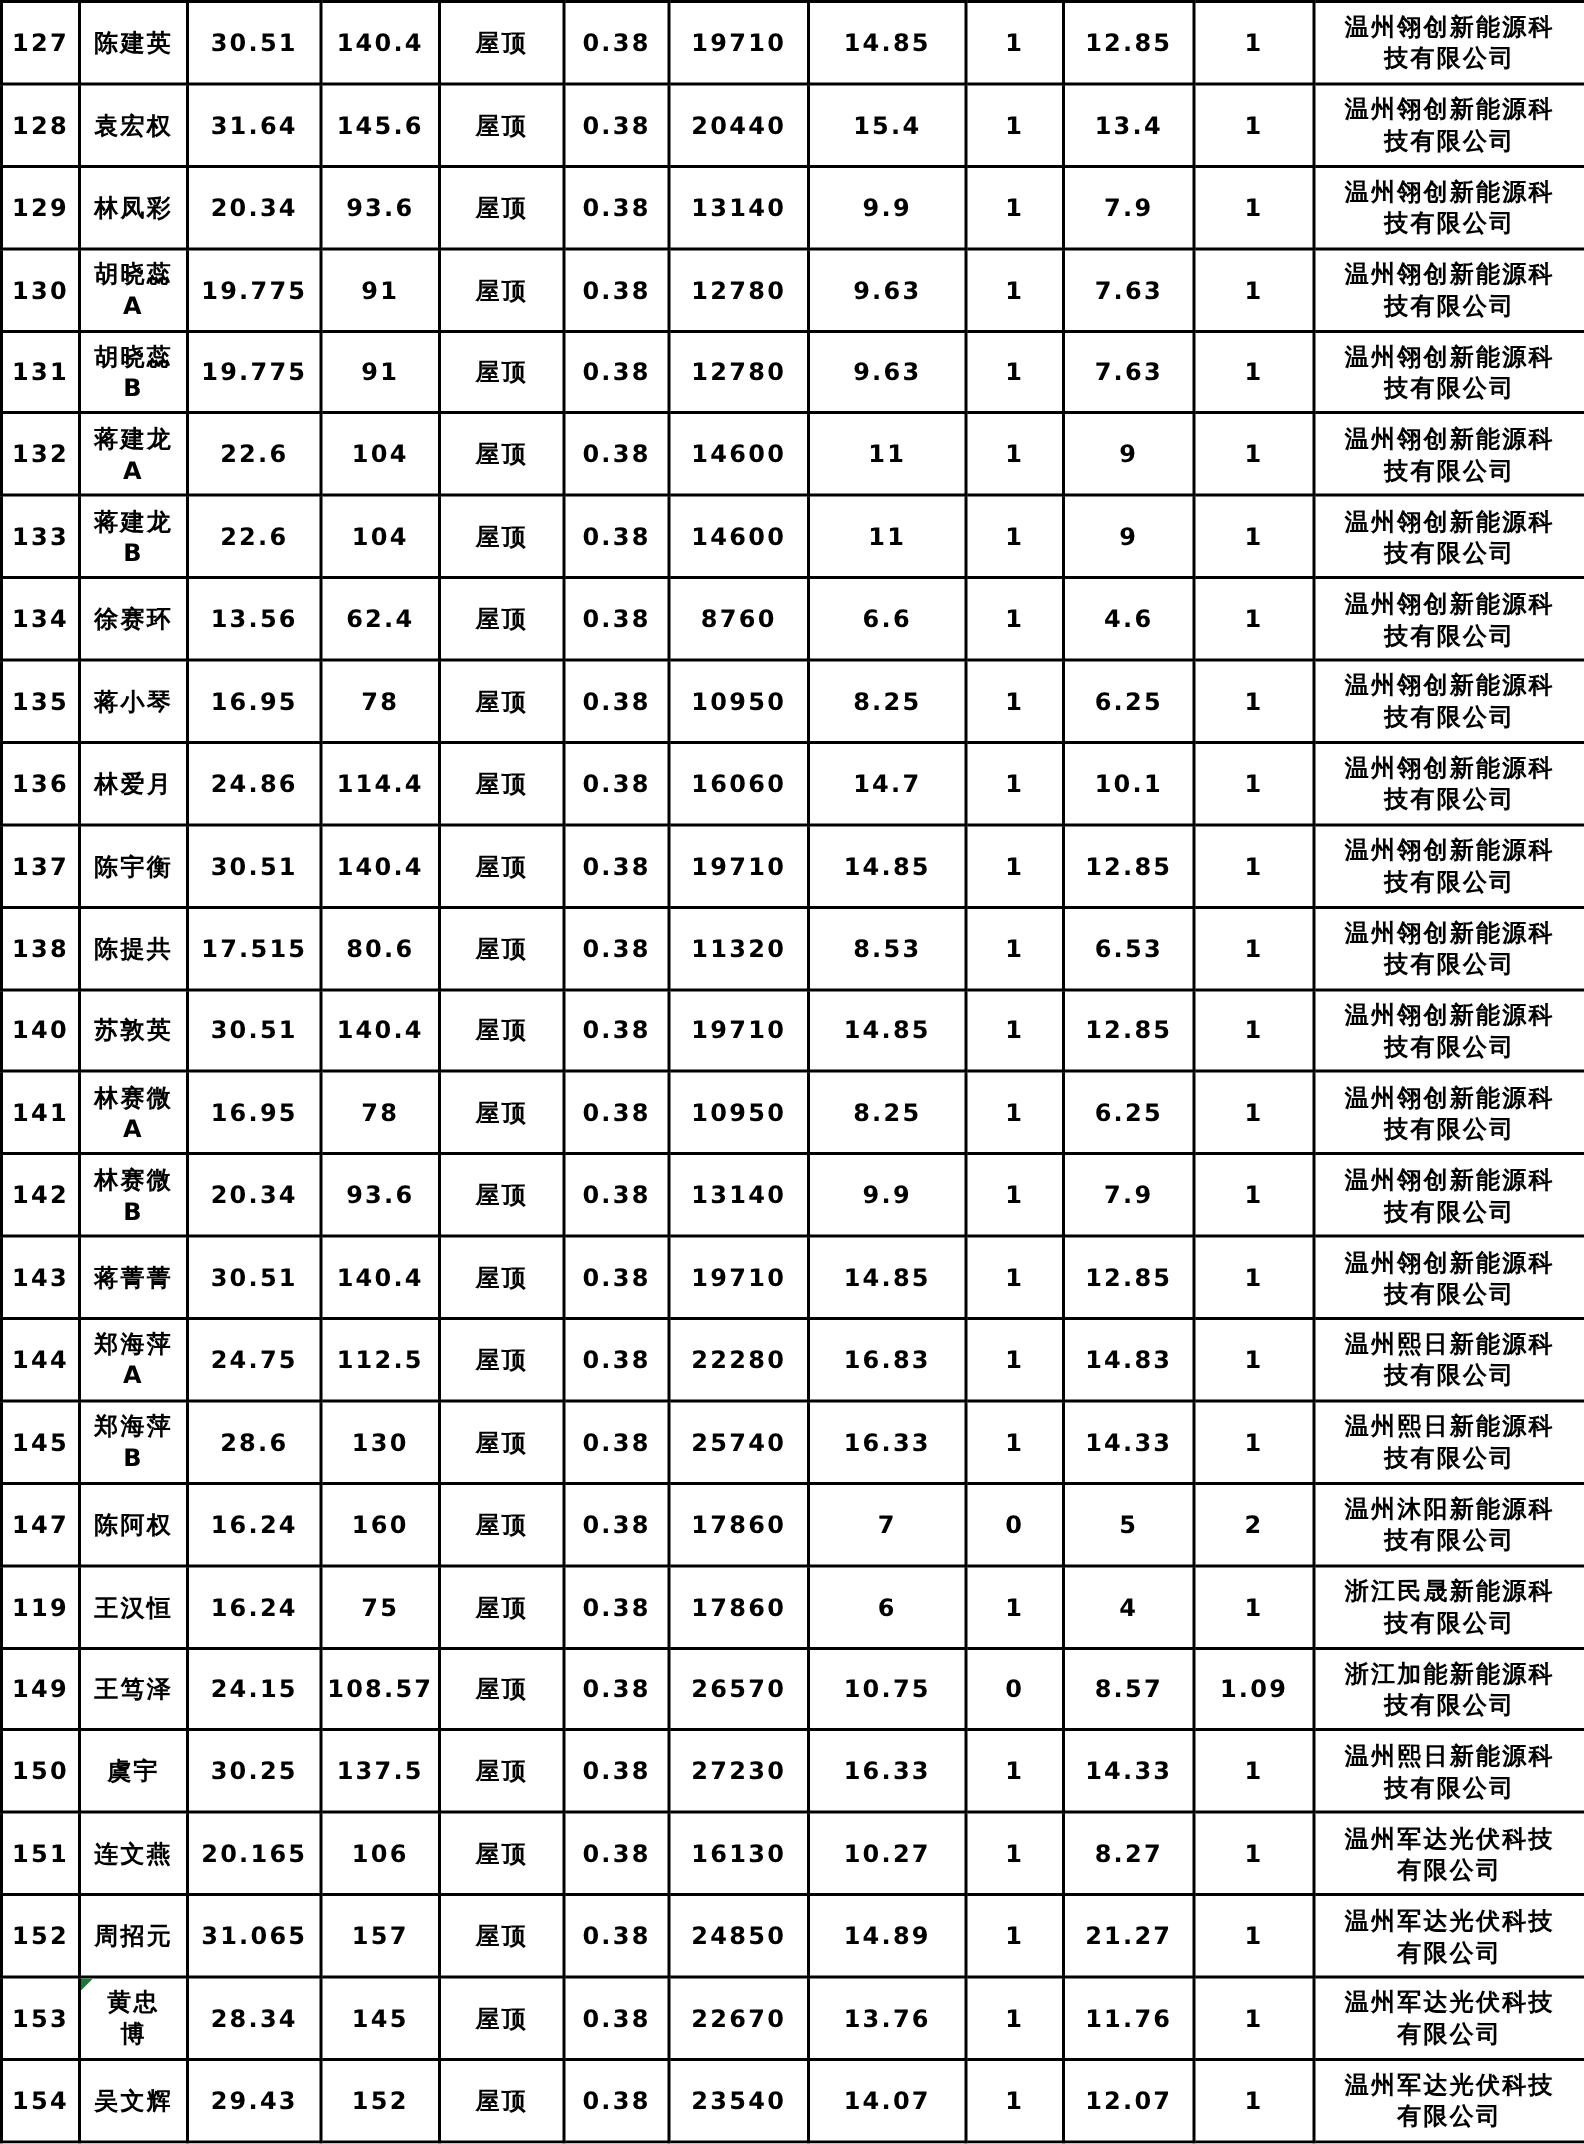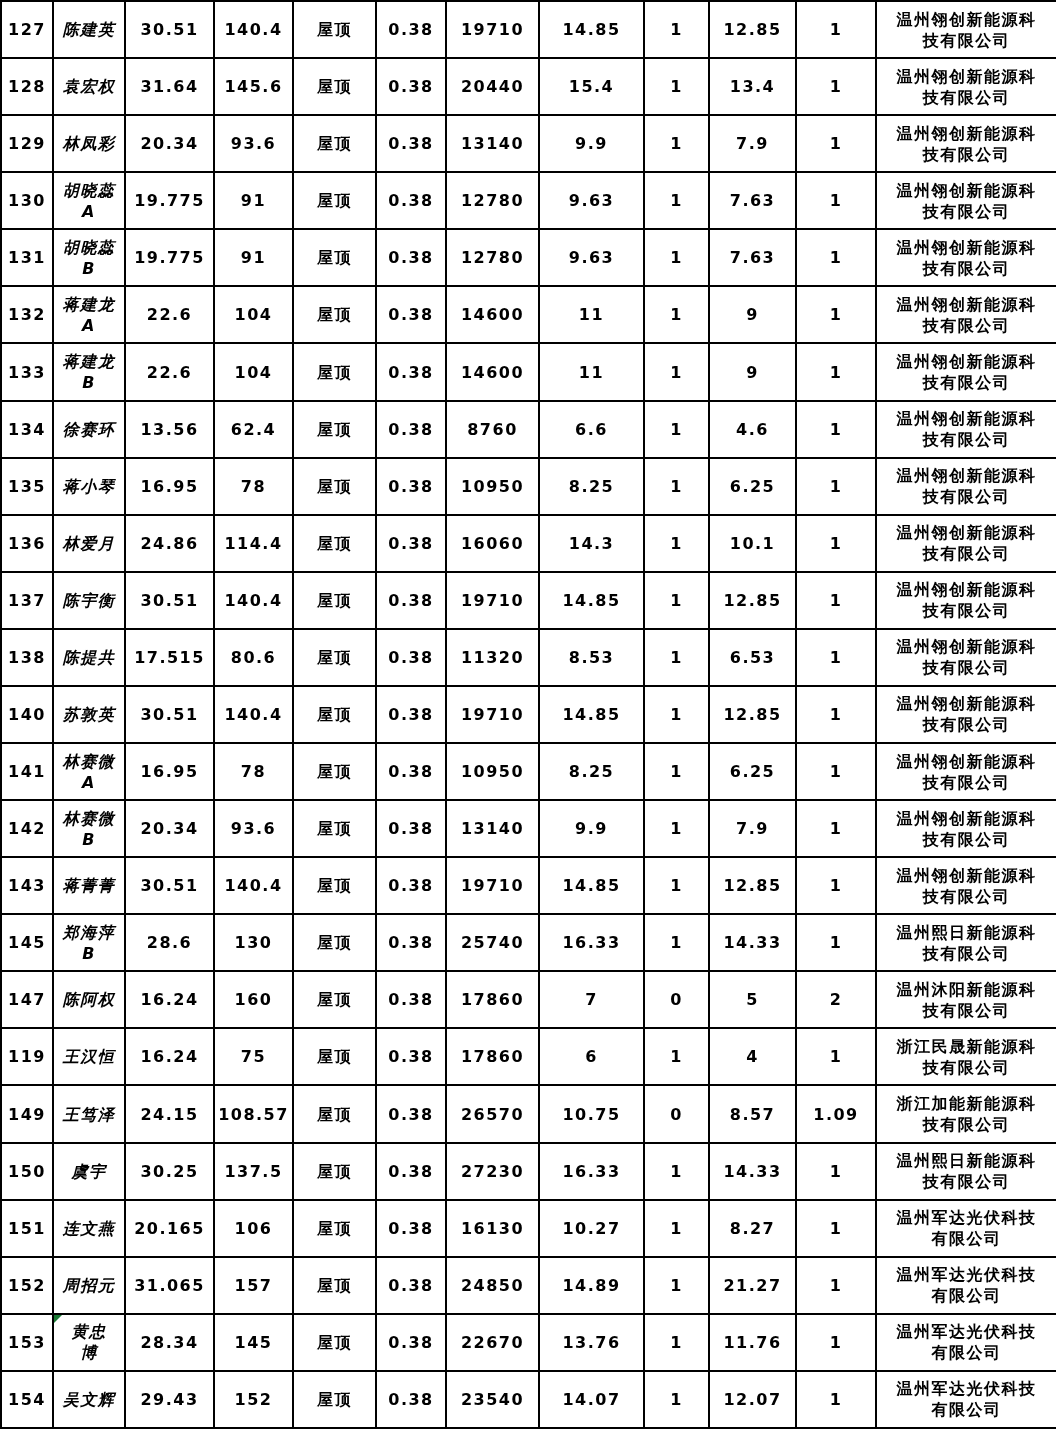--- a/index.html
+++ b/index.html
@@ -37,21 +37,21 @@
   col.w3 { width: 79px; }
   col.w4 { width: 83px; }
   col.w5 { width: 70px; }
   col.w6 { width: 93px; }
   col.w7 { width: 105px; }
   col.w8 { width: 65px; }
   col.w9 { width: 87px; }
   col.w10 { width: 80px; }
   col.w11 { width: 181px; }
 
-  td.c1 { letter-spacing: 3px; font-size: 17px; font-style: italic; }   
+  td.c1 { letter-spacing: 3px; font-size: 17px; }   
   td.c4 { letter-spacing: 3px; font-size: 17px; }   
   td.c11 { letter-spacing: 3px; font-size: 16px; line-height: 23px; } 
 
   .comment-marker {
     position: absolute;
     top: 0;
     left: 0;
     width: 0;
     height: 0;
     border-top: 8px solid #1a7a35;
@@ -217,21 +217,21 @@
 技有限公司</td>
       </tr>
       <tr>
         <td class="c0">136</td>
         <td class="c1">林爱月</td>
         <td class="c2">24.86</td>
         <td class="c3">114.4</td>
         <td class="c4">屋顶</td>
         <td class="c5">0.38</td>
         <td class="c6">16060</td>
-        <td class="c7">14.3</td>
+        <td class="c7">14.7</td>
         <td class="c8">1</td>
         <td class="c9">10.1</td>
         <td class="c10">1</td>
         <td class="c11">温州翎创新能源科
 技有限公司</td>
       </tr>
       <tr>
         <td class="c0">137</td>
         <td class="c1">陈宇衡</td>
         <td class="c2">30.51</td>
@@ -314,20 +314,36 @@
         <td class="c2">30.51</td>
         <td class="c3">140.4</td>
         <td class="c4">屋顶</td>
         <td class="c5">0.38</td>
         <td class="c6">19710</td>
         <td class="c7">14.85</td>
         <td class="c8">1</td>
         <td class="c9">12.85</td>
         <td class="c10">1</td>
         <td class="c11">温州翎创新能源科
+技有限公司</td>
+      </tr>
+      <tr>
+        <td class="c0">144</td>
+        <td class="c1">郑海萍
+A</td>
+        <td class="c2">24.75</td>
+        <td class="c3">112.5</td>
+        <td class="c4">屋顶</td>
+        <td class="c5">0.38</td>
+        <td class="c6">22280</td>
+        <td class="c7">16.83</td>
+        <td class="c8">1</td>
+        <td class="c9">14.83</td>
+        <td class="c10">1</td>
+        <td class="c11">温州熙日新能源科
 技有限公司</td>
       </tr>
       <tr>
         <td class="c0">145</td>
         <td class="c1">郑海萍
 B</td>
         <td class="c2">28.6</td>
         <td class="c3">130</td>
         <td class="c4">屋顶</td>
         <td class="c5">0.38</td>

